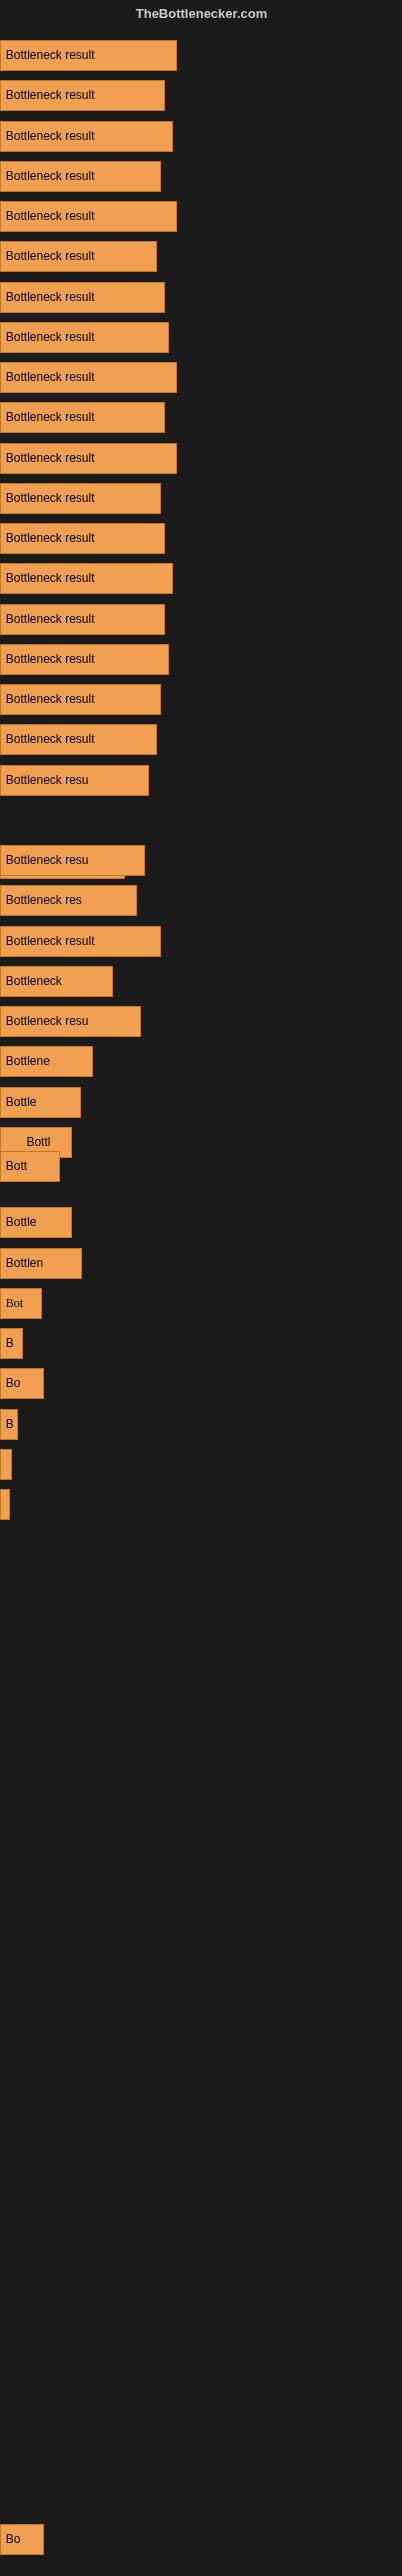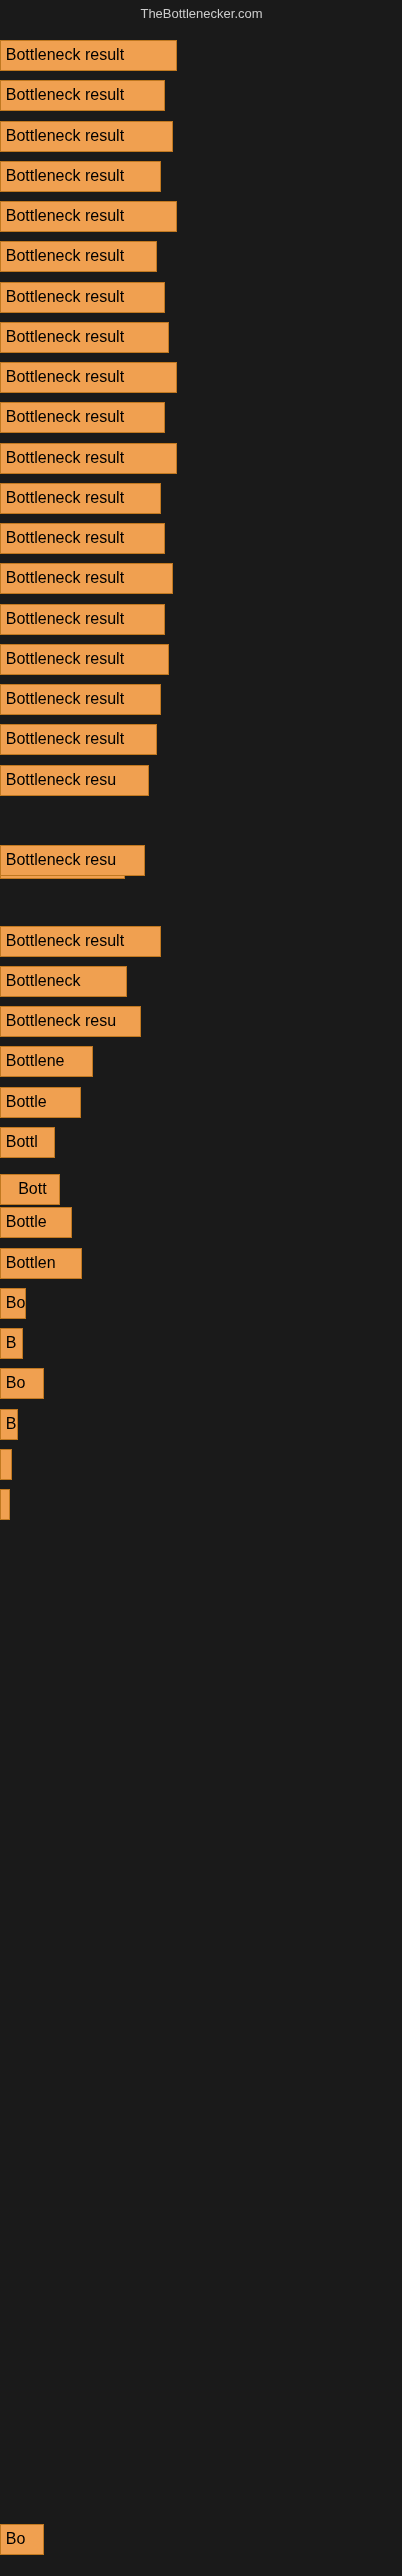--- a/index.html
+++ b/index.html
@@ -14,21 +14,21 @@
       min-height: 2576px;
       font-family: Arial, sans-serif;
       position: relative;
     }
 
     .site-title {
       text-align: center;
       color: #cccccc;
       font-size: 13px;
       padding: 6.4px 0;
-      font-weight: normal;
+      font-weight: bold;
     }
 
     .chart-container {
       position: relative;
       width: 403px;
       height: 2496px;
       padding-top: 8px;
     }
 
     .bar-item {
@@ -38,21 +38,21 @@
       background-color: #f0a050;
       border: 0.8px solid #c07820;
       display: flex;
       align-items: center;
       padding-left: 4.8px;
       overflow: hidden;
     }
 
     .bar-label {
       color: #000000;
-      font-size: 16px;
+      font-size: 12px;
       font-weight: normal;
       white-space: nowrap;
     }
   </style>
 </head>
 <body>
 
 <div>
   <div class="site-title">TheBottlenecker.com</div>
 </div>
@@ -114,48 +114,51 @@
     </div>
     <div class="bar-item" style="top: 737px; width: 149px;">
       <span class="bar-label">Bottleneck resu</span>
     </div>
     <div class="bar-item" style="top: 820px; width: 125px;">
       <span class="bar-label">Bottleneck r</span>
     </div>
     <div class="bar-item" style="top: 817px; width: 145px;">
       <span class="bar-label">Bottleneck resu</span>
     </div>
+    <div class="bar-item" style="top: 857px; width: 137px;">
+      <span class="bar-label">Bottleneck res</span>
+    </div>
     <div class="bar-item" style="top: 898px; width: 161px;">
       <span class="bar-label">Bottleneck result</span>
     </div>
-    <div class="bar-item" style="top: 938px; width: 127px;">
+    <div class="bar-item" style="top: 938px; width: 113px;">
       <span class="bar-label">Bottleneck</span>
     </div>
     <div class="bar-item" style="top: 978px; width: 141px;">
       <span class="bar-label">Bottleneck resu</span>
     </div>
     <div class="bar-item" style="top: 1018px; width: 93px; text-align: center;">
       <span class="bar-label">Bottlene</span>
     </div>
     <div class="bar-item" style="top: 1059px; width: 81px;">
       <span class="bar-label">Bottle</span>
     </div>
-    <div class="bar-item" style="top: 1099px; width: 55px;">
+    <div class="bar-item" style="top: 1099px; width: 72px; justify-content: center;">
       <span class="bar-label">Bottl</span>
     </div>
-    <div class="bar-item" style="top: 1146px; width: 60px; justify-content: center;">
+    <div class="bar-item" style="top: 1123px; width: 60px;">
       <span class="bar-label">Bott</span>
     </div>
     <div class="bar-item" style="top: 1179px; width: 72px;">
       <span class="bar-label">Bottle</span>
     </div>
     <div class="bar-item" style="top: 1220px; width: 82px;">
       <span class="bar-label">Bottlen</span>
     </div>
-    <div class="bar-item" style="top: 1260px; width: 26px;">
+    <div class="bar-item" style="top: 1260px; width: 42px; font-family: Liberation Serif, serif;">
       <span class="bar-label">Bot</span>
     </div>
     <div class="bar-item" style="top: 1300px; width: 22.5px;">
       <span class="bar-label">B</span>
     </div>
     <div class="bar-item" style="top: 1340px; width: 44px;">
       <span class="bar-label">Bo</span>
     </div>
     <div class="bar-item" style="top: 1381px; width: 17.7px;">
       <span class="bar-label">B</span>

